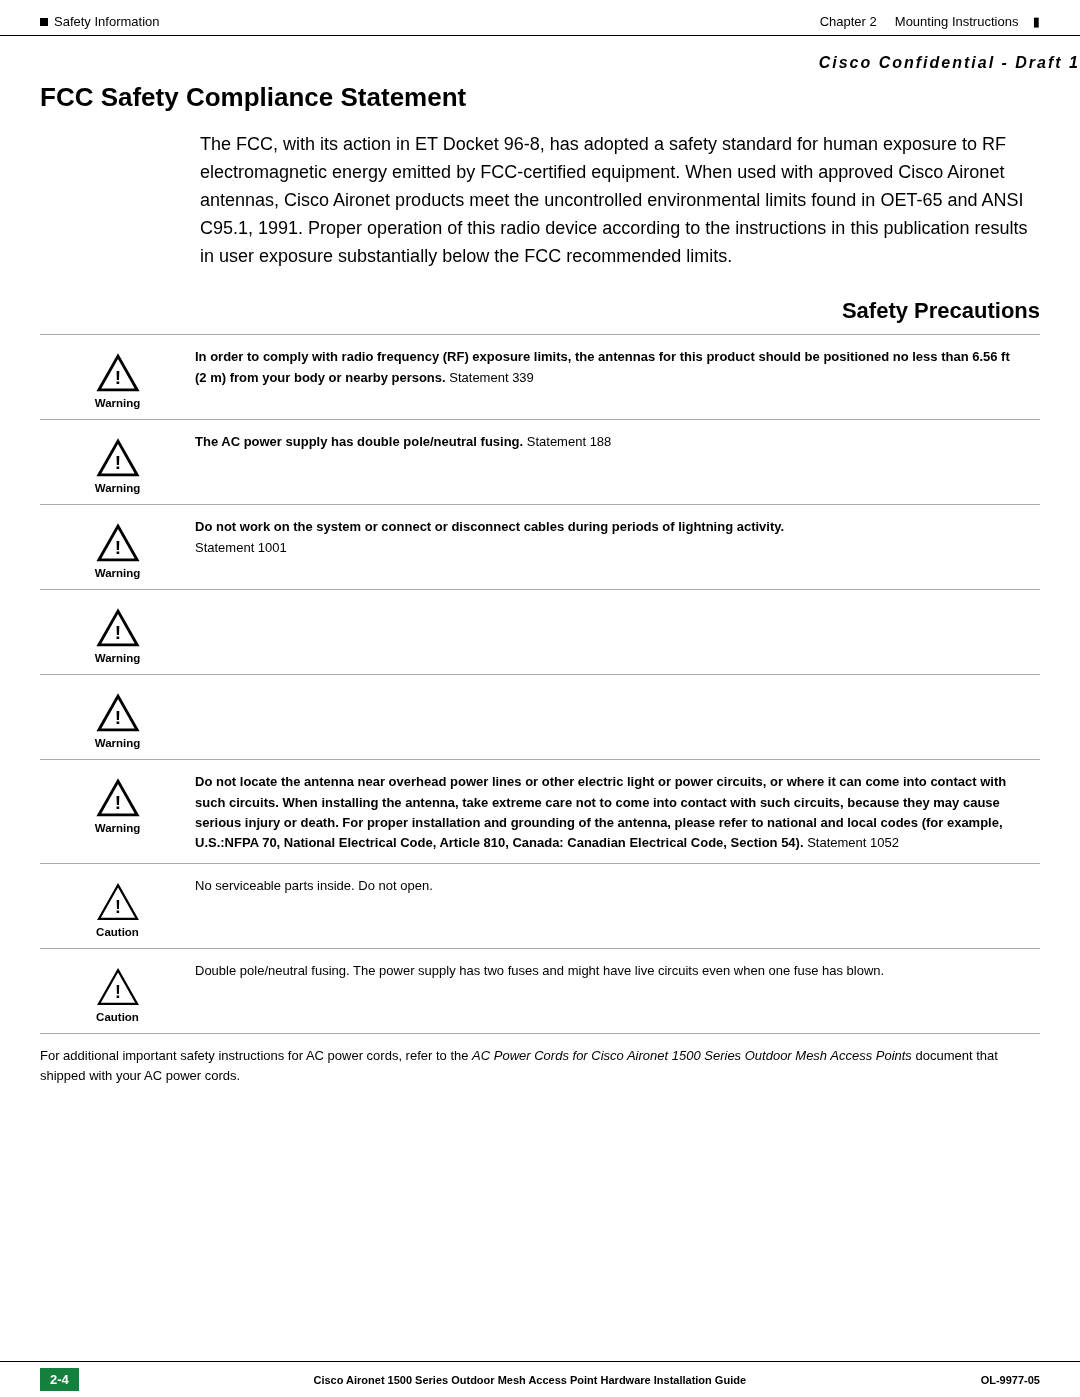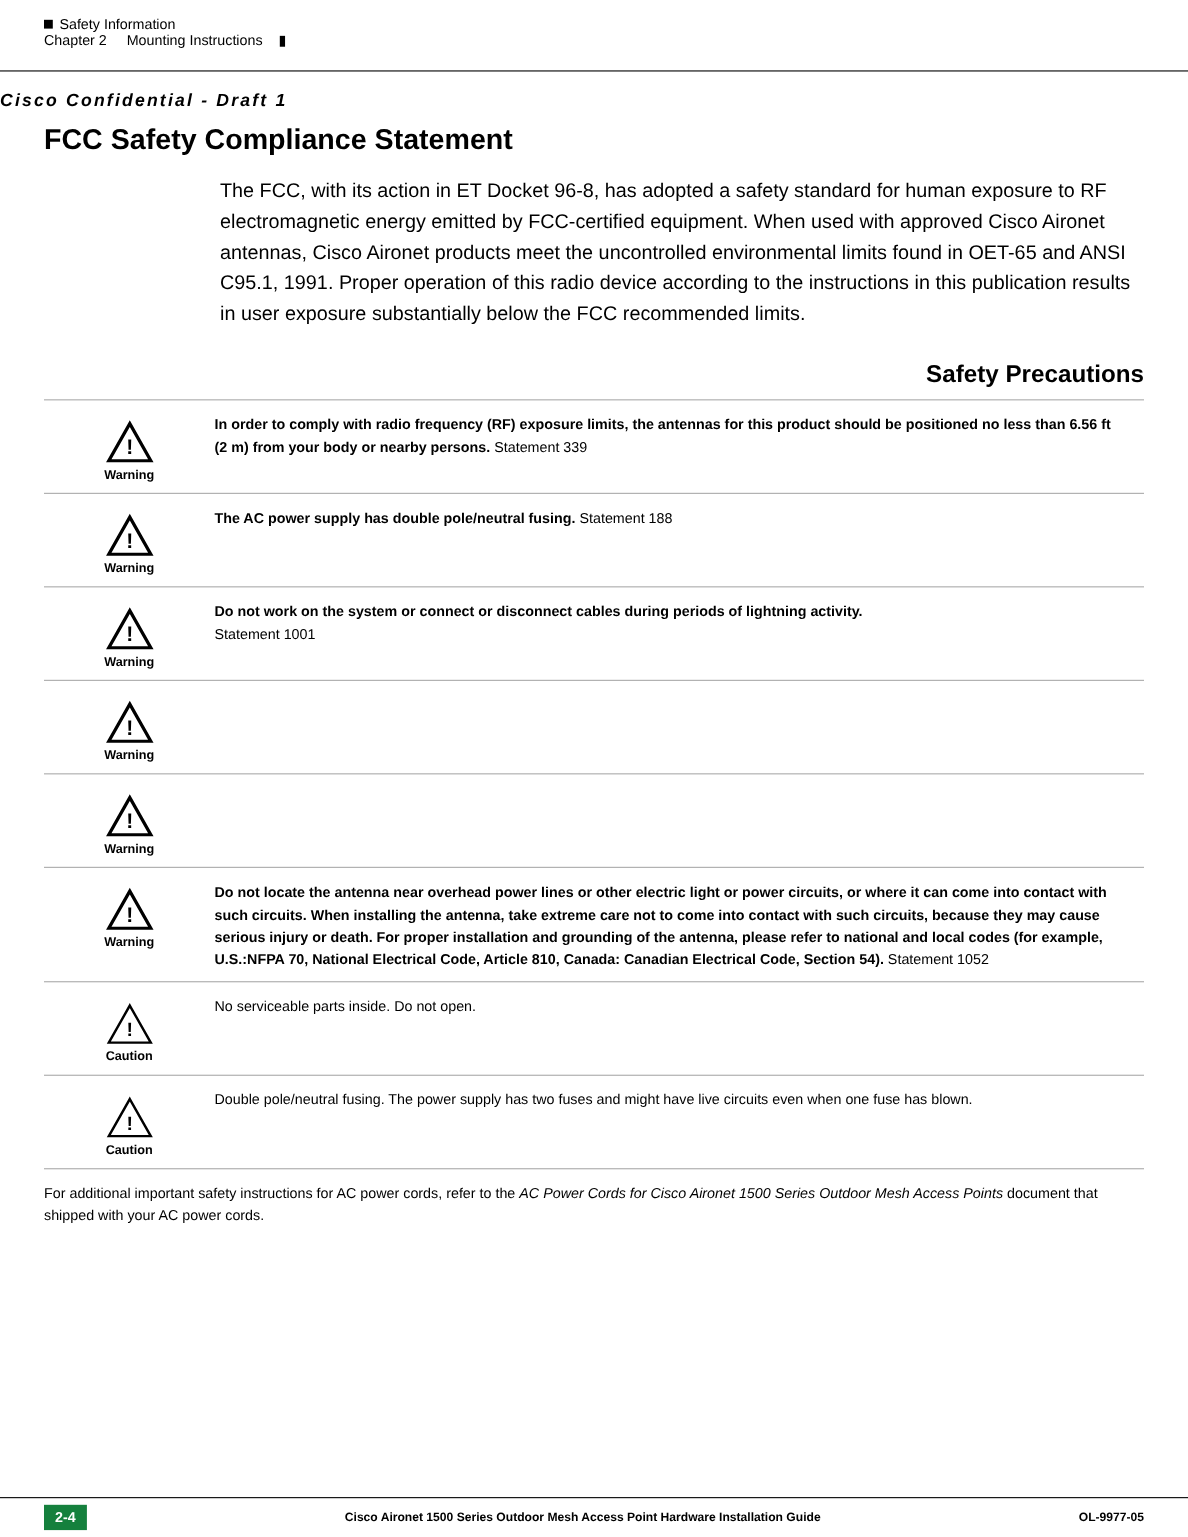--- a/index.html
+++ b/index.html
@@ -11,40 +11,39 @@
       width: 1080px;
       min-height: 1397px;
       position: relative;
     }
 
     
     .page-header {
       display: flex;
       justify-content: space-between;
       align-items: flex-start;
-      padding: 14px 40px 20px 40px;
+      padding: 14px 40px 6px 40px;
       border-bottom: 1px solid #000;
       margin-bottom: 0;
-      flex-direction: column;
     }
     .header-left-inner {
       display: flex;
       align-items: center;
       gap: 6px;
     }
     .header-square {
       width: 8px;
       height: 8px;
       background: #000;
       display: inline-block;
     }
 
     
     .confidential-banner {
-      text-align: left;
+      text-align: right;
       font-style: italic;
       font-size: 16px;
       font-weight: bold;
       letter-spacing: 2px;
       margin: 18px 0 10px 0;
       color: #000;
     }
 
     
     .main-content {

